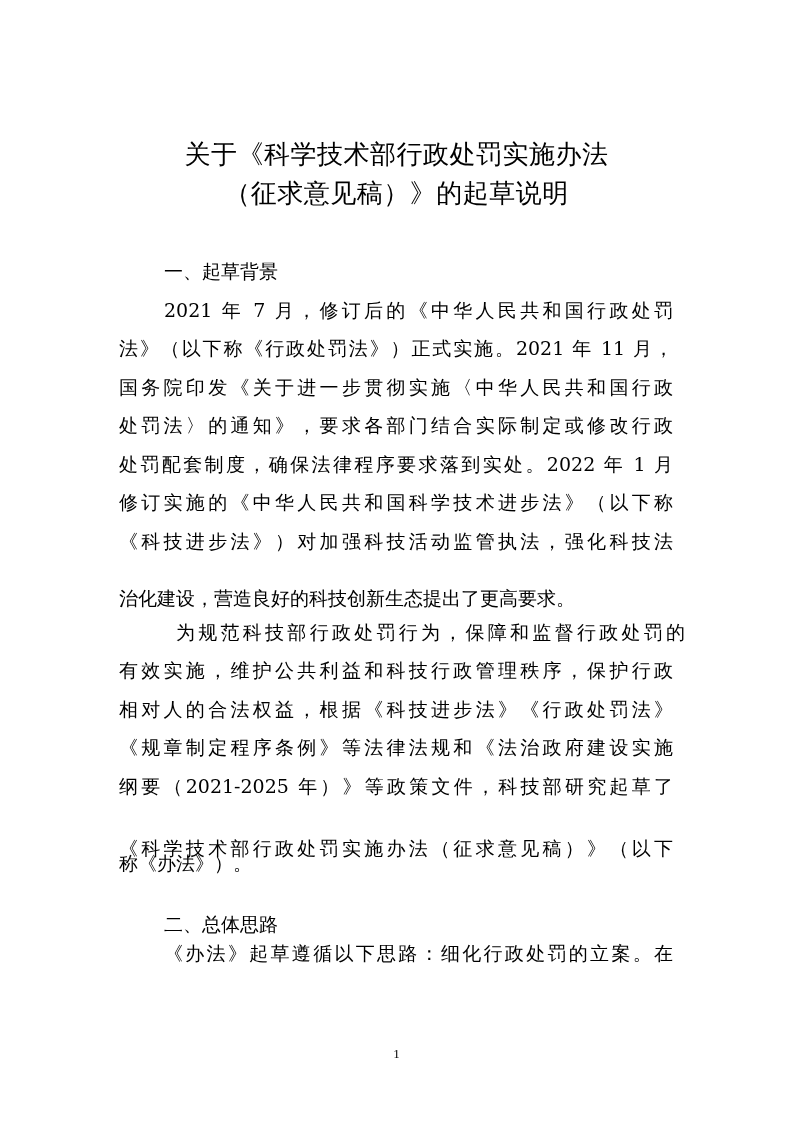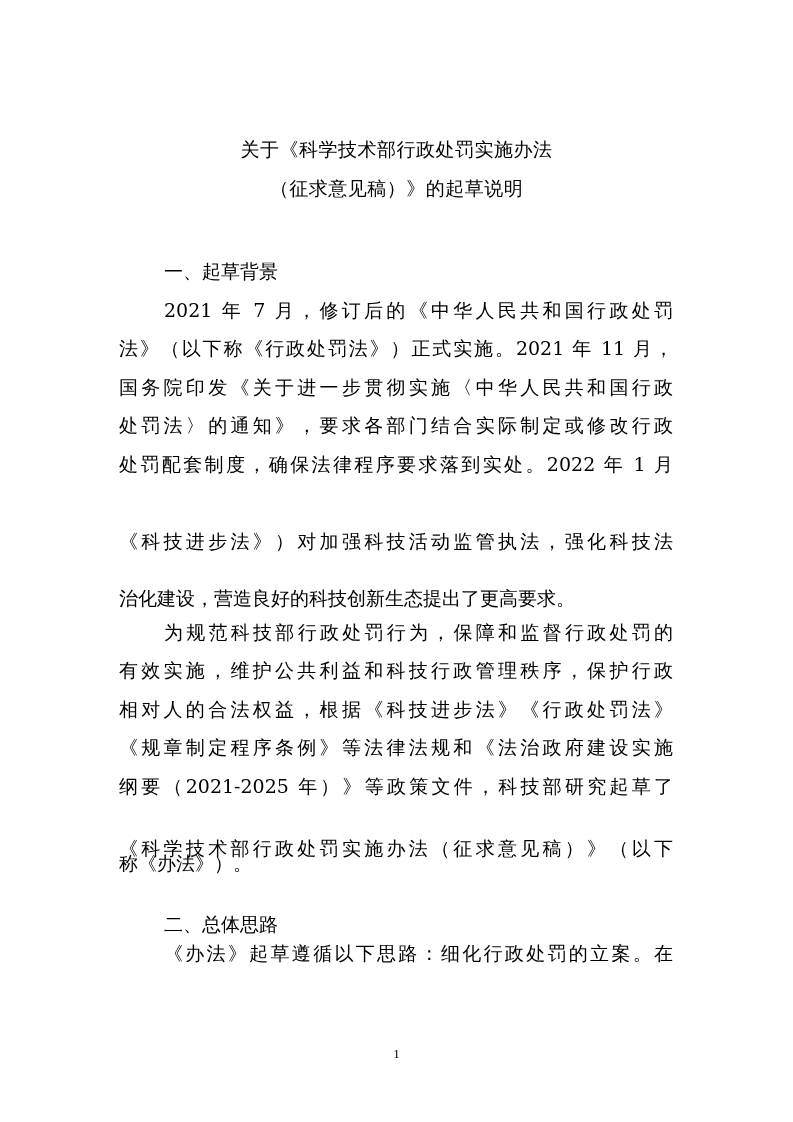--- a/index.html
+++ b/index.html
@@ -1,20 +1,20 @@
 <!DOCTYPE html>
 <html><head>
 <meta charset="utf-8">
 <style>
   html, body { margin:0; padding:0; background:#fff; }
   body { width:793px; height:1122px; position:relative; overflow:hidden;
          font-family:"DejaVu Serif","Liberation Serif",serif; color:#000; }
   .page { position:absolute; left:0; top:0; width:793px; height:1122px; background:#fff; }
   .title { position:absolute; left:0; width:793px; text-align:center;
-           font-family:"DejaVu Sans","Liberation Sans",sans-serif; font-size:19px; letter-spacing:0.5px; }
+           font-family:"DejaVu Sans","Liberation Sans",sans-serif; font-size:26px; letter-spacing:0.5px; }
   .heading { position:absolute; left:164px; font-family:"DejaVu Sans","Liberation Sans",sans-serif;
              font-size:19px; }
   .heading.bold { font-weight:normal; }
   .line { position:absolute; left:119px; width:554px; font-size:19px; white-space:nowrap;
           text-align:justify; text-align-last:justify; height:24px; line-height:24px; }
   .line.indent { left:164px; width:509px; }
   .line.last { text-align-last:left; }
   .pagenum { position:absolute; top:1046px; left:0; width:793px; text-align:center;
              font-size:13px; font-family:"Liberation Serif",serif; }
 </style>
@@ -25,24 +25,25 @@
   <div class="title" style="top:137px;">关于《科学技术部行政处罚实施办法</div>
   <div class="title" style="top:176px;">（征求意见稿）》的起草说明</div>
 
   <div class="heading bold" style="top:259px;">一、起草背景</div>
 
   <div class="line indent" style="top:298px;">2021 年 7 月，修订后的《中华人民共和国行政处罚</div>
   <div class="line" style="top:336px;">法》（以下称《行政处罚法》）正式实施。2021 年 11 月，</div>
   <div class="line" style="top:375px;">国务院印发《关于进一步贯彻实施〈中华人民共和国行政</div>
   <div class="line" style="top:413px;">处罚法〉的通知》，要求各部门结合实际制定或修改行政</div>
   <div class="line" style="top:452px;">处罚配套制度，确保法律程序要求落到实处。2022 年 1 月</div>
+  <div class="line" style="top:490px;">修订实施的《中华人民共和国科学技术进步法》（以下称</div>
   <div class="line" style="top:529px;">《科技进步法》）对加强科技活动监管执法，强化科技法</div>
   <div class="line last" style="top:586px;">治化建设，营造良好的科技创新生态提出了更高要求。</div>
 
-  <div class="line indent" style="top:620px;">为规范科技部行政处罚行为，保障和监督行政处罚的</div>
+  <div class="line indent" style="top:620px;margin-left:12px;">为规范科技部行政处罚行为，保障和监督行政处罚的</div>
   <div class="line" style="top:658px;">有效实施，维护公共利益和科技行政管理秩序，保护行政</div>
   <div class="line" style="top:697px;">相对人的合法权益，根据《科技进步法》《行政处罚法》</div>
   <div class="line" style="top:735px;">《规章制定程序条例》等法律法规和《法治政府建设实施</div>
   <div class="line" style="top:774px;">纲要（2021-2025 年）》等政策文件，科技部研究起草了</div>
   <div class="line" style="top:836px;">《科学技术部行政处罚实施办法（征求意见稿）》（以下</div>
   <div class="line last" style="top:851px;">称《办法》）。</div>
 
   <div class="heading" style="top:901px;margin-top:11px;">二、总体思路</div>
 
   <div class="line indent" style="top:941px;">《办法》起草遵循以下思路：细化行政处罚的立案。在</div>

